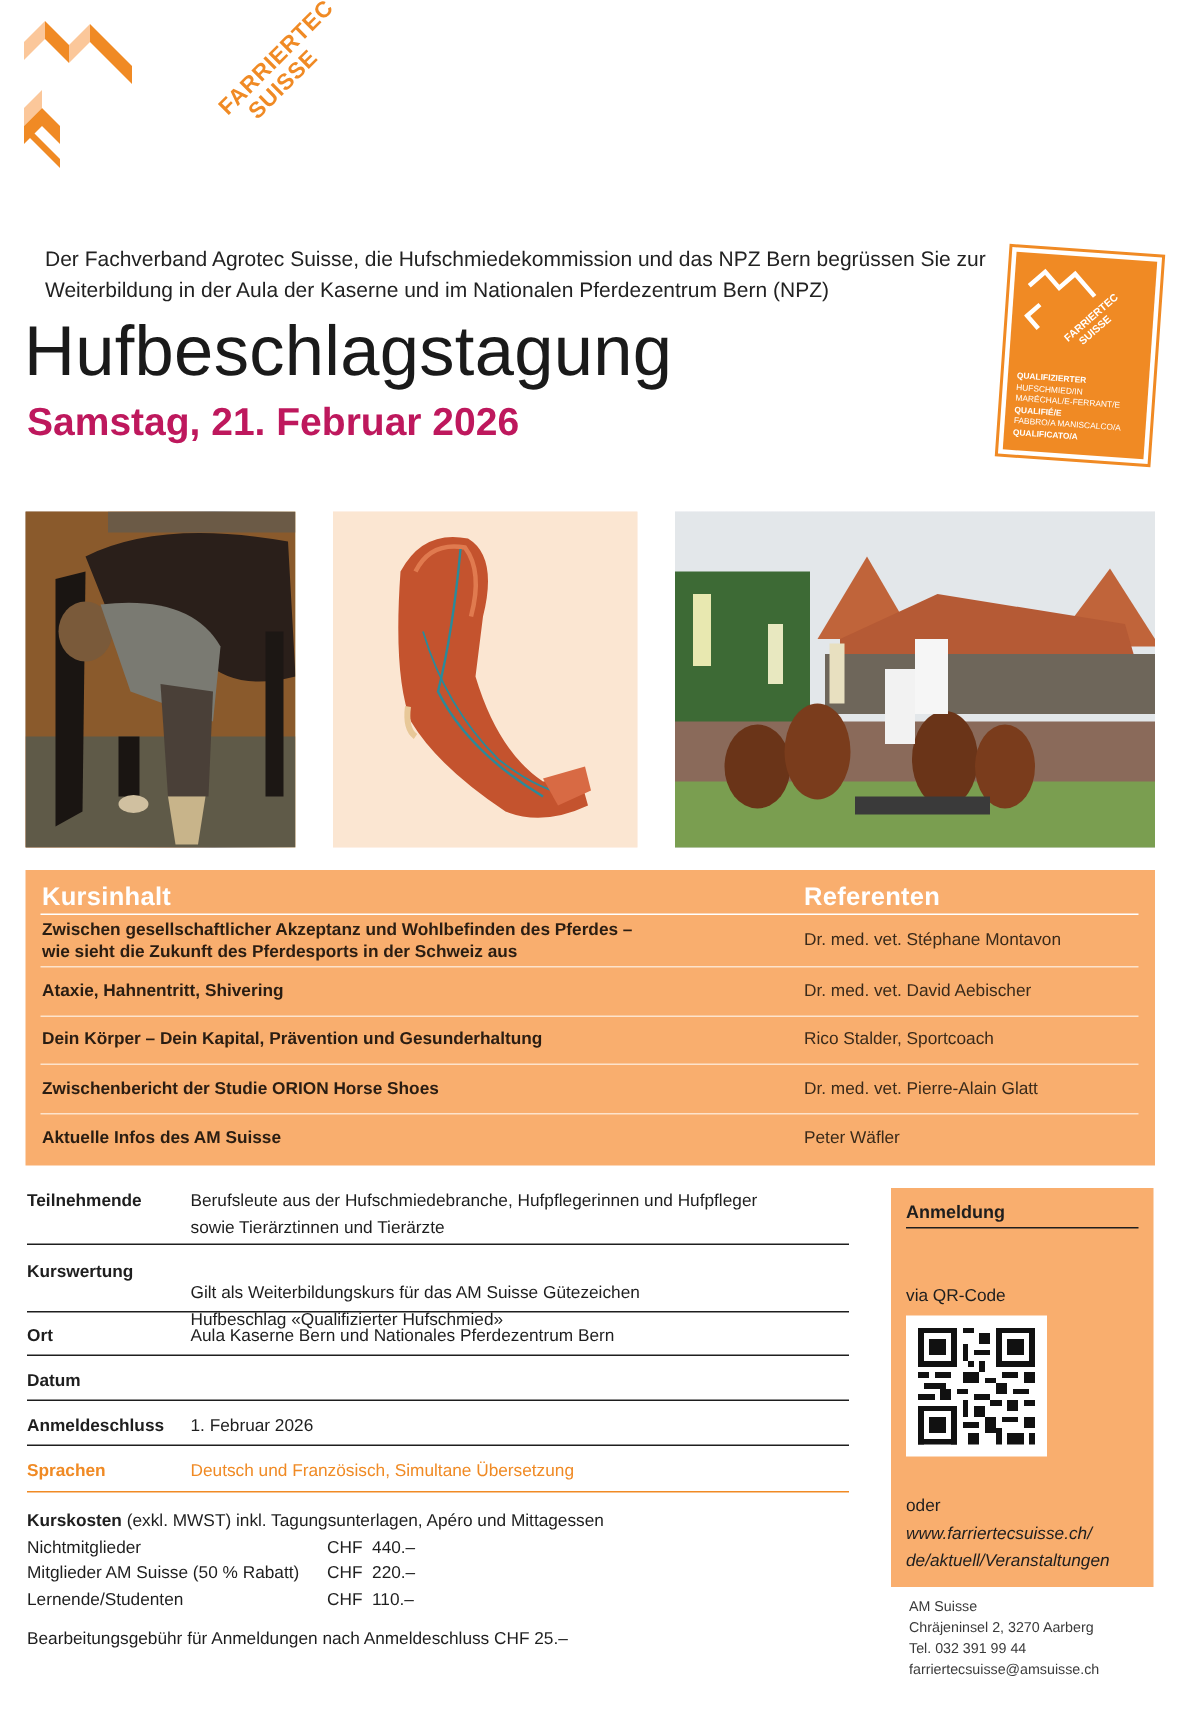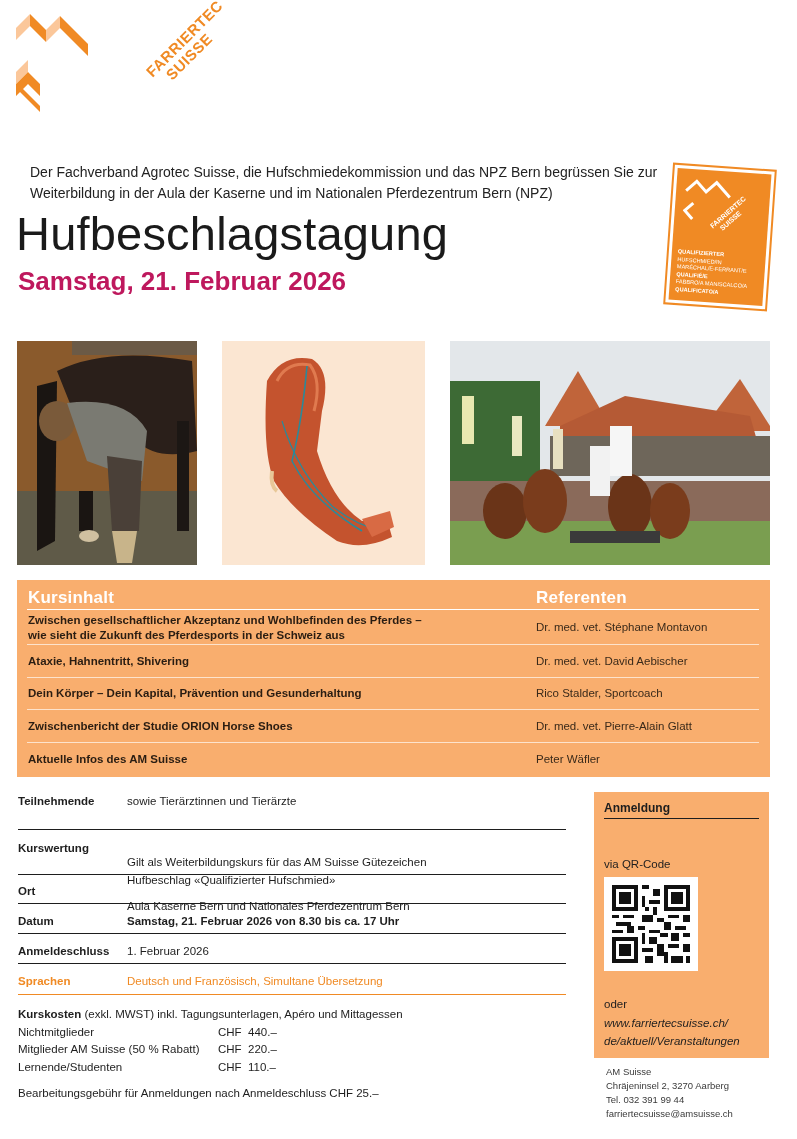--- a/index.html
+++ b/index.html
@@ -201,37 +201,37 @@
   <div class="course-row last" style="top:163px;height:33px;">
     <div class="topic" style="top:9px;">Aktuelle Infos des AM Suisse</div>
     <div class="ref" style="top:9px;">Peter Wäfler</div>
   </div>
 </section>
 
 <section class="info">
   <div class="info-row" style="height:38px;">
     <div class="lab" style="top:3px;">Teilnehmende</div>
     <div class="val" style="top:0px;">
+      <div>Berufsleute aus der Hufschmiedebranche, Hufpflegerinnen und Hufpfleger</div>
       <div>sowie Tierärztinnen und Tierärzte</div>
     </div>
   </div>
   <div class="info-row" style="height:45px;">
     <div class="lab" style="top:12px;">Kurswertung</div>
     <div class="val" style="top:23px;">
       <div>Gilt als Weiterbildungskurs für das AM Suisse Gütezeichen</div>
       <div>Hufbeschlag «Qualifizierter Hufschmied»</div>
     </div>
   </div>
   <div class="info-row" style="height:29px;">
     <div class="lab" style="top:10px;">Ort</div>
-    <div class="val" style="top:7px;margin-top:15px;">Aula Kaserne Bern und Nationales Pferdezentrum Bern</div>
+    <div class="val" style="top:7px;">Aula Kaserne Bern und Nationales Pferdezentrum Bern</div>
   </div>
   <div class="info-row" style="height:30px;">
     <div class="lab" style="top:11px;">Datum</div>
-    <div class="val bold" style="top:8px;">Samstag, 21. Februar 2026 von 8.30 bis ca. 17 Uhr</div>
   </div>
   <div class="info-row" style="height:30px;">
     <div class="lab" style="top:11px;">Anmeldeschluss</div>
     <div class="val" style="top:8px;">1. Februar 2026</div>
   </div>
   <div class="info-row orange" style="height:31px;">
     <div class="lab" style="top:11px;">Sprachen</div>
     <div class="val" style="top:8px;">Deutsch und Französisch, Simultane Übersetzung</div>
   </div>
 </section>

